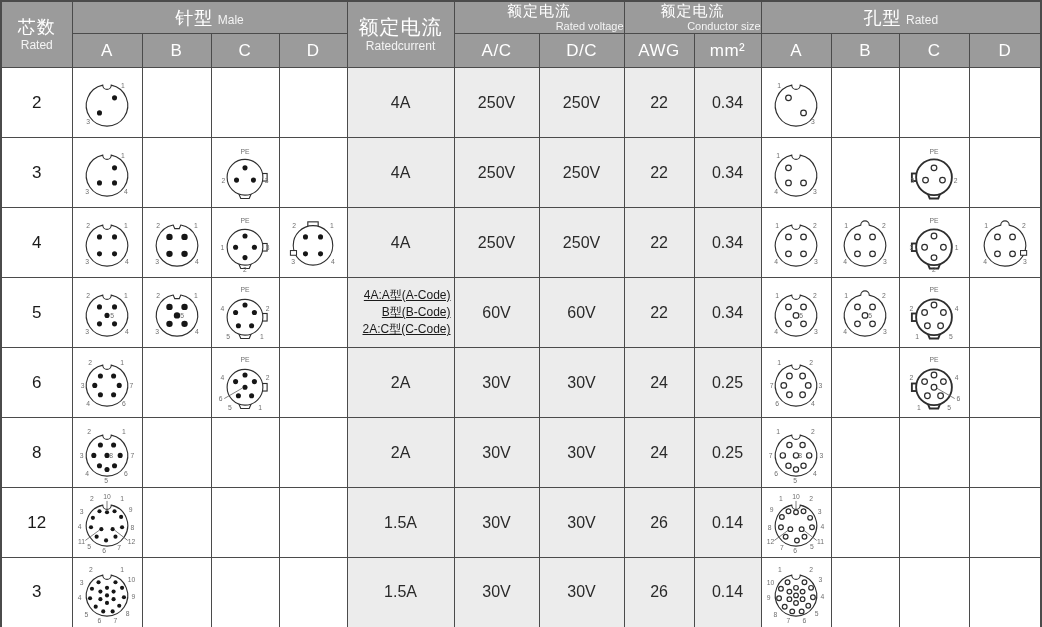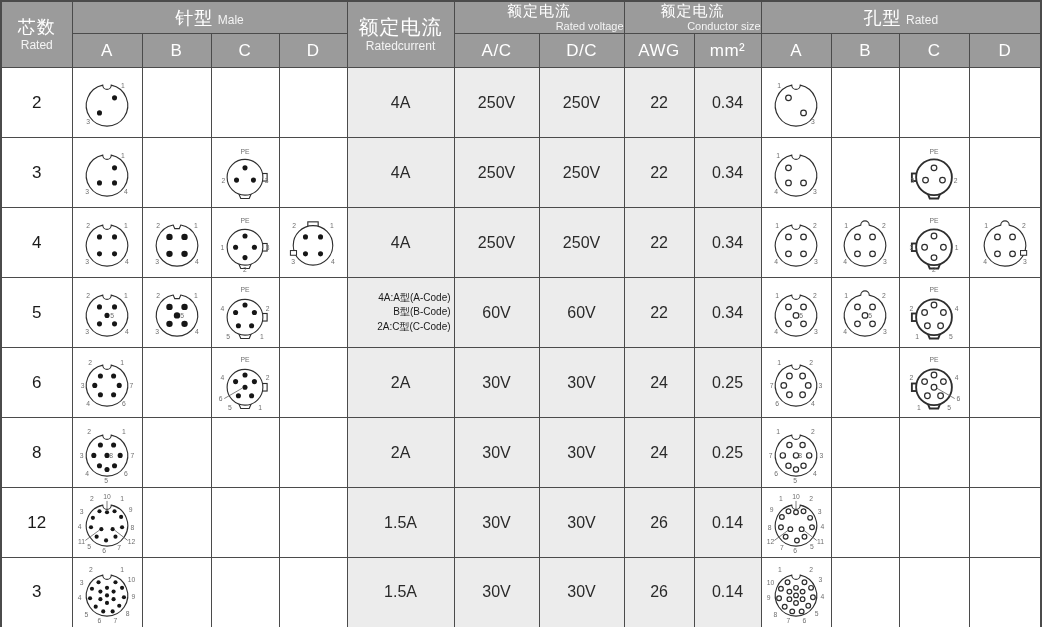--- a/index.html
+++ b/index.html
@@ -16,21 +16,21 @@
   .zh-sm{font-size:15px;line-height:1.15;letter-spacing:1px;}
   .en-sm{font-size:11px;line-height:1.1;color:#f4f4f4;text-align:right;}
   .stack div{line-height:1.2;}
   th.sub{font-size:17px;letter-spacing:0.5px;}
   tbody tr{height:70px;}
   tbody td{text-align:center;vertical-align:middle;background:#fff;}
   td.pins{font-size:17px;color:#1a1a1a;}
   td.val{background:#ececec;font-size:16px;color:#2a2a2a;}
   td.diag{padding:0;}
   td.diag svg{display:block;margin:2px auto 0 auto;}
-  .cur-multi{font-size:10px;line-height:1.45;color:#1a1a1a;text-align:right;padding:0 3px;}
+  .cur-multi{font-size:12px;line-height:1.45;color:#1a1a1a;text-align:right;padding:0 3px;text-decoration:underline;}
 </style>
 </head>
 <body>
 
 <div id="sheet">
   <table>
     <colgroup>
       <col style="width:71px">
         <col style="width:70px">
         <col style="width:69px">

